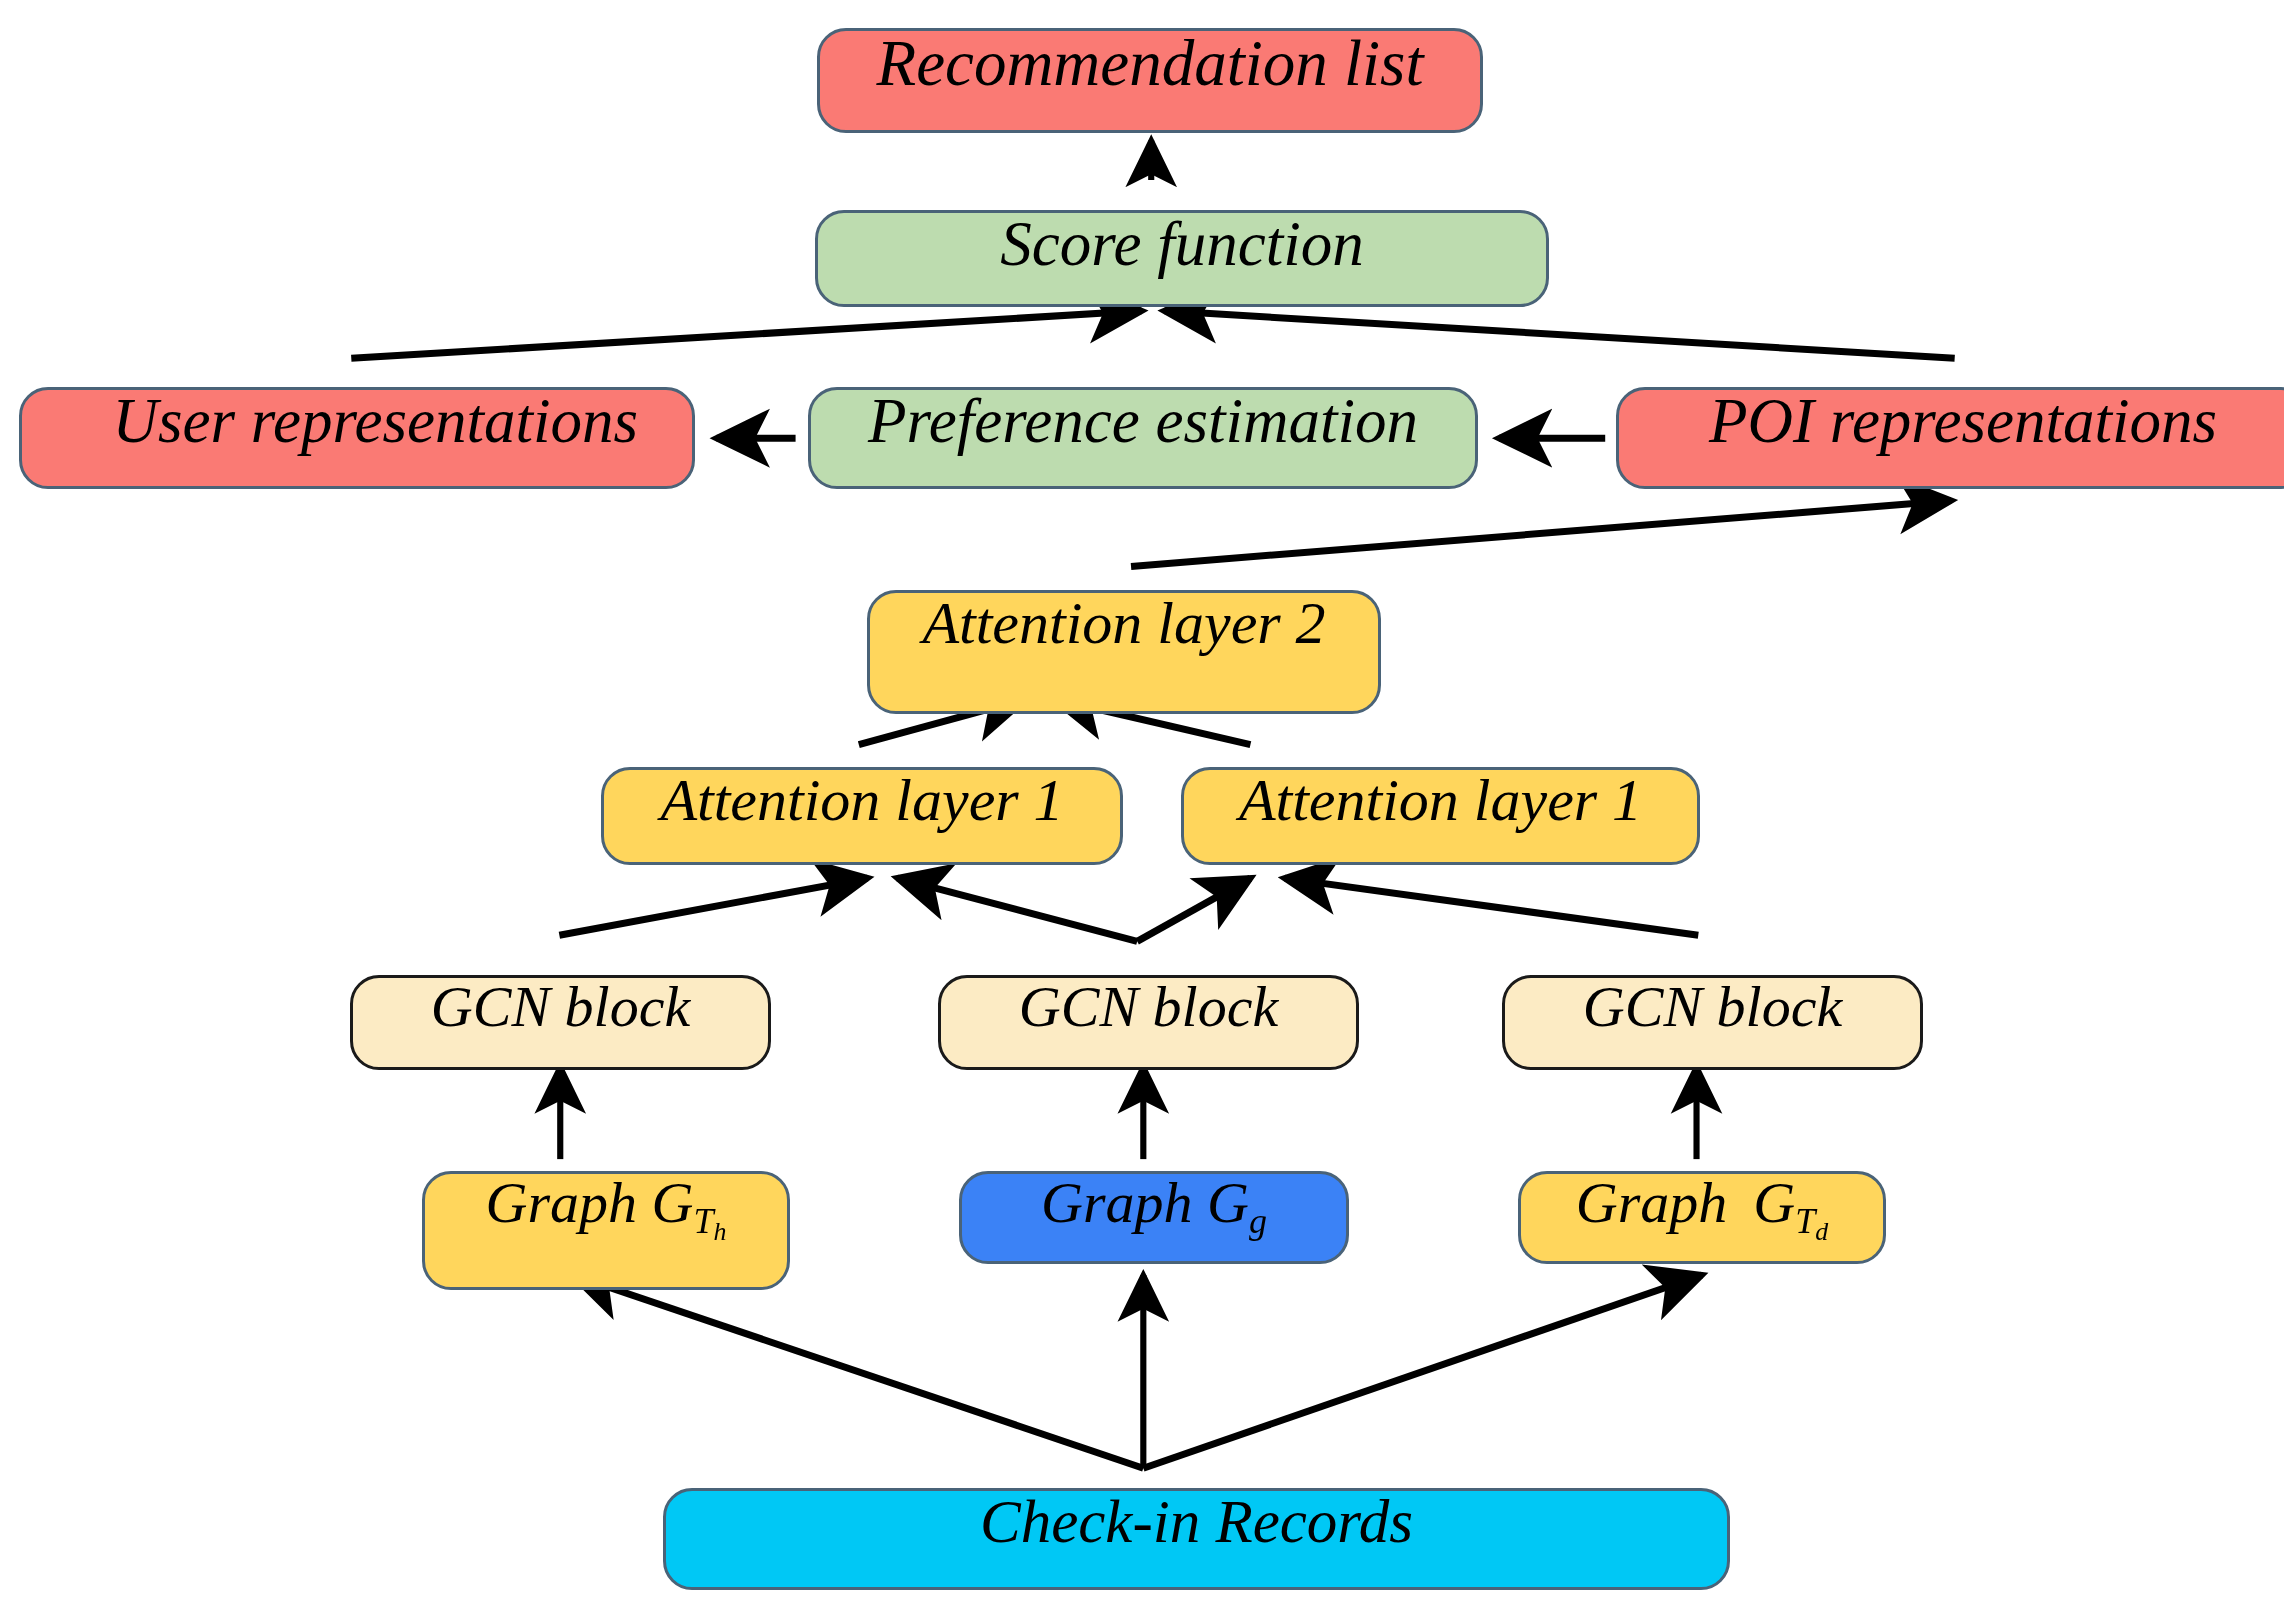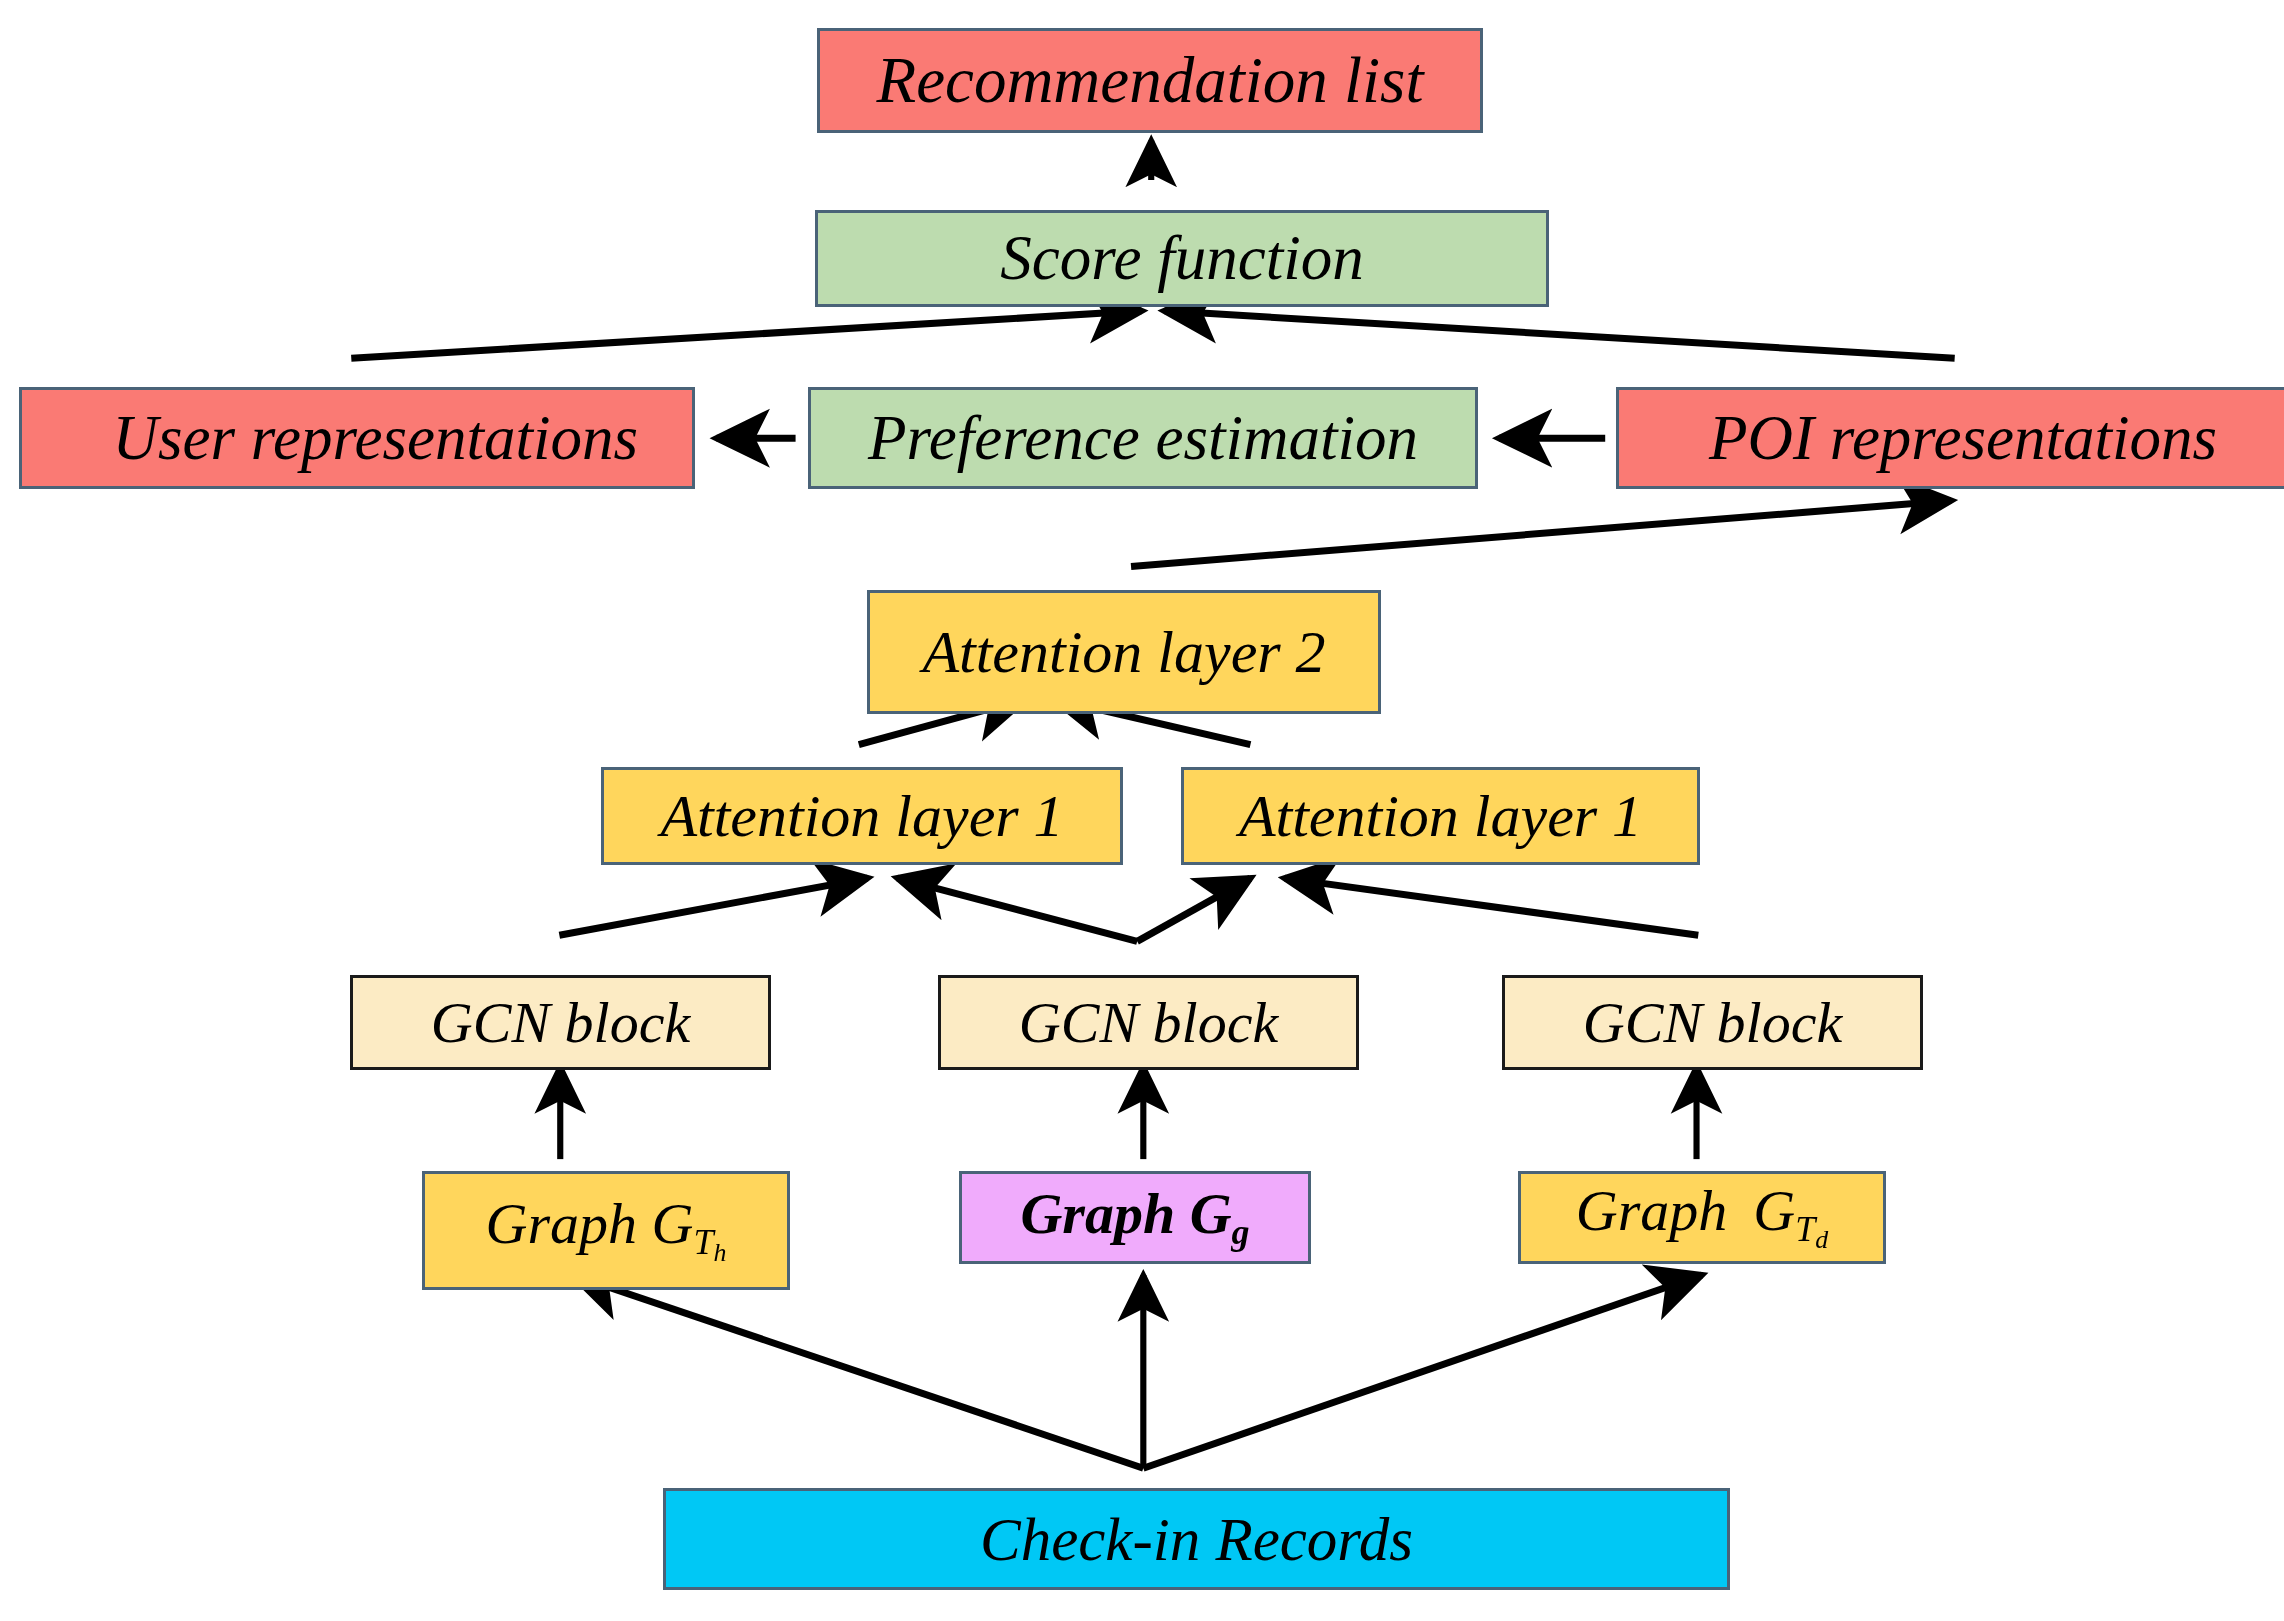--- a/index.html
+++ b/index.html
@@ -22,28 +22,28 @@
     left: 0;
     top: 0;
     width: 2284px;
     height: 1621px;
     pointer-events: none;
   }
   .node {
     position: absolute;
     box-sizing: border-box;
     display: flex;
-    align-items: center;
     justify-content: center;
     font-style: italic;
     font-family: "Liberation Serif", serif;
     color: #000000;
     line-height: 1;
     white-space: nowrap;
     text-align: center;
+    border-radius: 29px;
   }
   .b-blue {
     border: 3.5px solid #4a6378;
   }
   .b-black {
     border: 3.5px solid #1a1a1a;
     margin-top: 16px;
   }
   .lbl {
     display: inline-block;
@@ -152,21 +152,21 @@
   </div>
 
   <div class="node b-black" style="left:1502px; top:959px; width:421px; height:95px; background:#FCEBC4; font-size:58px;">
     <span class="lbl">GCN block</span>
   </div>
 
   <div class="node b-blue" style="left:422px; top:1171px; width:368px; height:119px; background:#FFD65C; font-size:58px;">
     <span class="lbl"><span>Graph G</span><sub><span>T</span><sub>h</sub></sub></span>
   </div>
 
-  <div class="node b-blue" style="left:959px; top:1171px; width:352px; height:93px; background:#f0abfc; font-size:58px;font-weight:bold;">
+  <div class="node b-blue" style="left:959px; top:1171px; width:390px; height:93px; background:#3b82f6; font-size:58px;">
     <span class="lbl"><span>Graph G</span><sub>g</sub></span>
   </div>
 
   <div class="node b-blue" style="left:1518px; top:1171px; width:368px; height:93px; background:#FFD65C; font-size:58px;">
     <span class="lbl"><span>Graph</span><span class="gap"></span><span>G</span><sub><span>T</span><sub>d</sub></sub></span>
   </div>
 
   <div class="node b-blue" style="left:663px; top:1488px; width:1067px; height:102px; background:#00C8F5; font-size:61px;">
     <span class="lbl">Check-in Records</span>
   </div>

